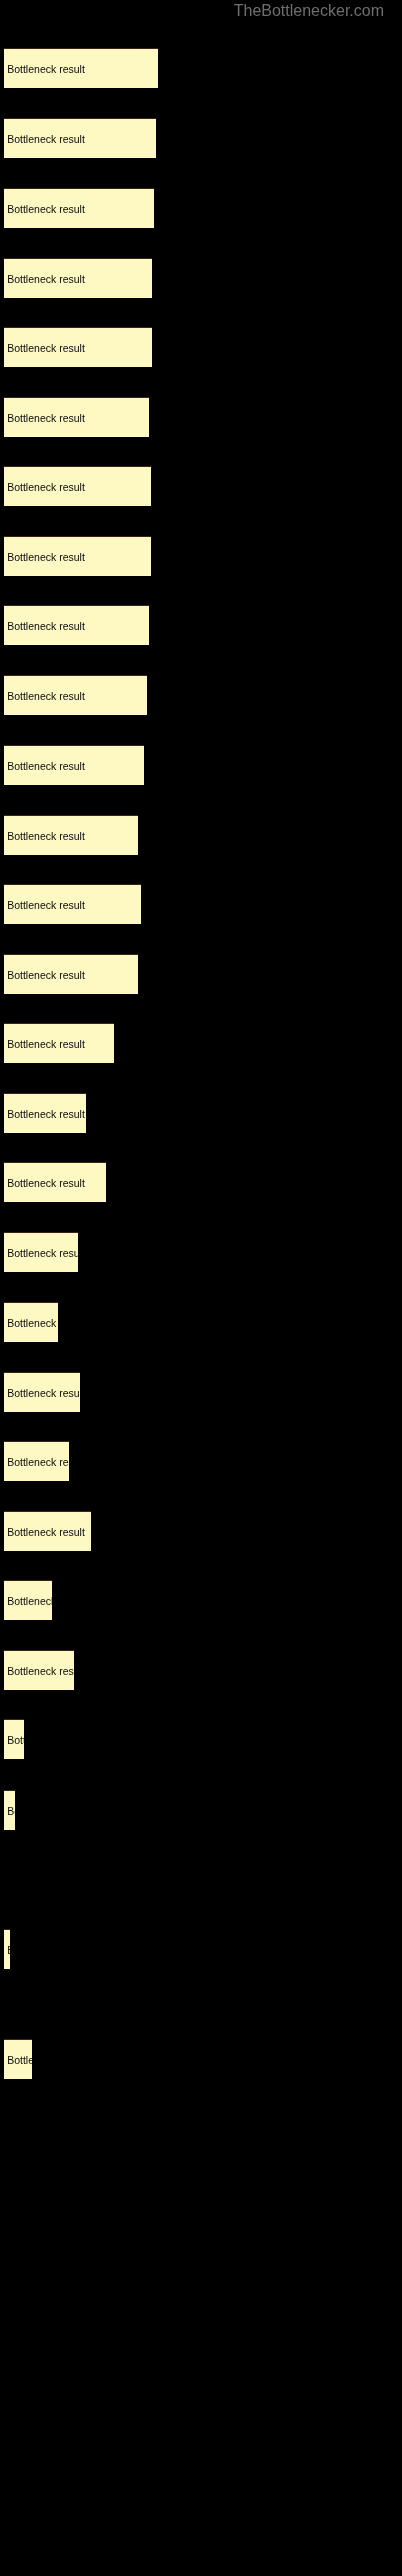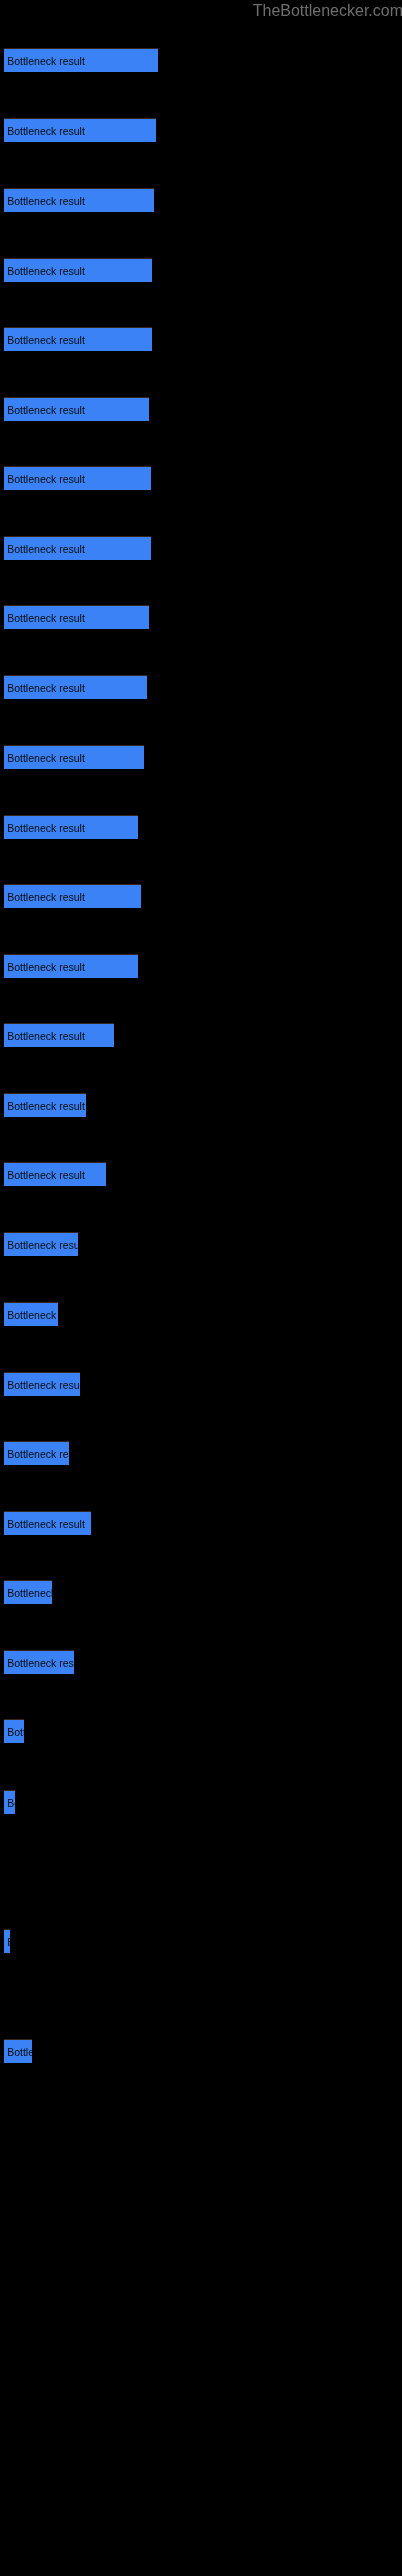--- a/index.html
+++ b/index.html
@@ -19,41 +19,41 @@
   #chart-root {
     position: absolute;
     left: 0;
     top: 0;
     width: 403px;
     height: 2576px;
     background: #000000;
   }
   #site-title {
     position: absolute;
-    right: 0;
+    right: 19px;
     top: 0px;
     font-size: 16px;
     line-height: 21px;
     color: #6e6e6e;
     letter-spacing: 0px;
     white-space: nowrap;
     text-align: left;
   }
   #bars-layer {
     position: absolute;
     left: 0;
     top: 0;
     width: 403px;
     height: 2576px;
   }
   .bar {
     position: absolute;
     left: 4px;
-    height: 24px;
-    background: #3b82f6;
+    height: 40px;
+    background: #fef9c3;
     border-top: 1.6px solid #3a2416;
     box-sizing: border-box;
     overflow: hidden;
     white-space: nowrap;
   }
   .bar-label {
     position: absolute;
     left: 3.2px;
     top: 50%;
     transform: translateY(-50%);

